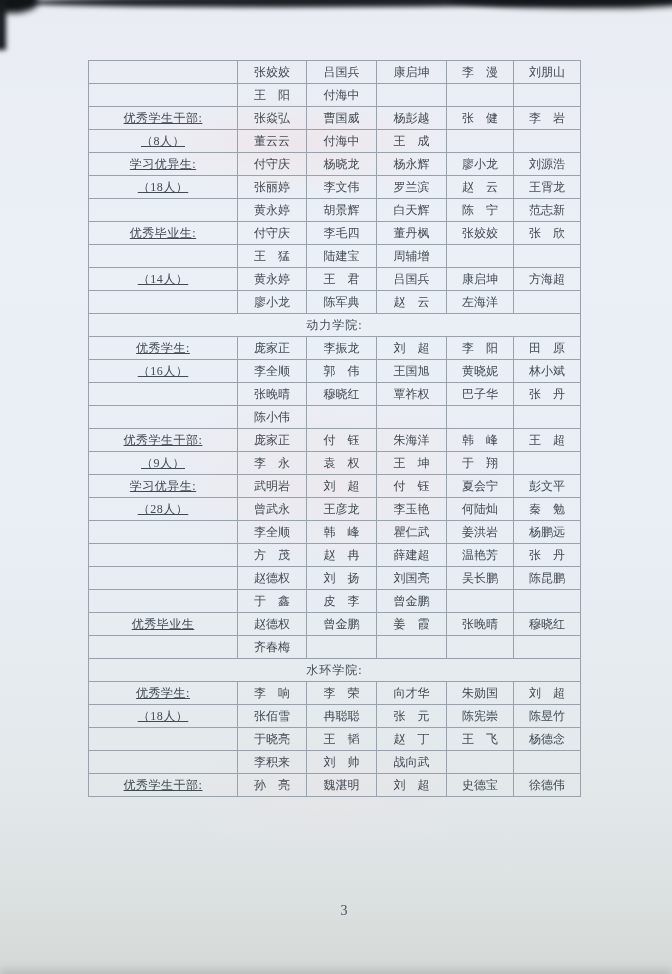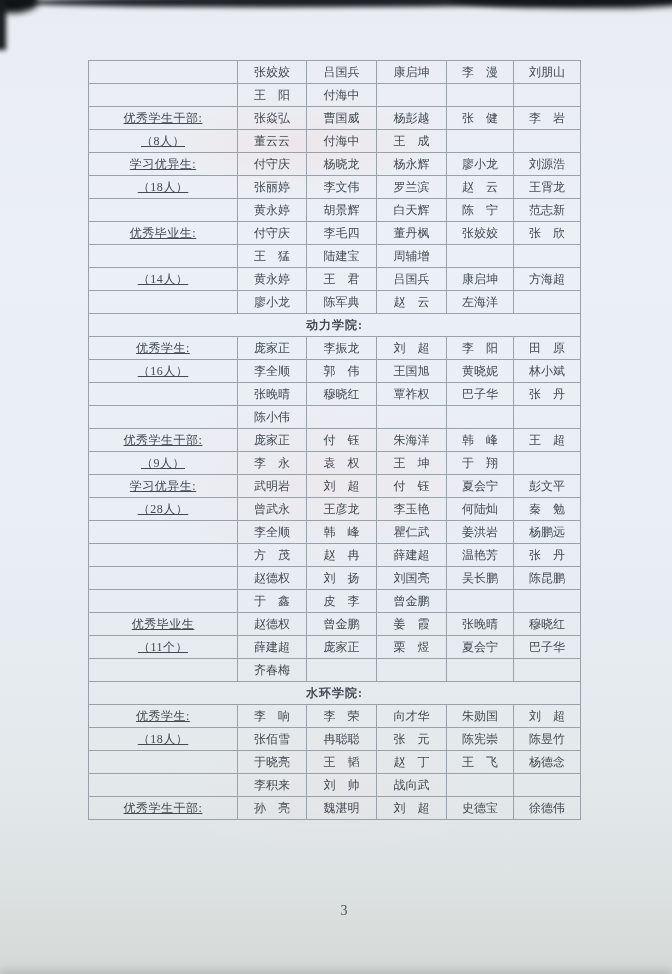--- a/index.html
+++ b/index.html
@@ -25,21 +25,21 @@
     border-collapse:collapse;table-layout:fixed;
   }
   table.awards td{
     border:1px solid #99a1aa;
     height:22px;line-height:22px;padding:0;
     font-size:12px;color:#434a52;text-align:center;
     overflow:hidden;white-space:nowrap;
   }
   td.cat{letter-spacing:.5px;text-decoration:underline;}
   td.section{
-    font-weight:bold;font-size:13px;color:#303640;
+    font-weight:normal;font-size:13px;color:#303640;
     height:23px;line-height:23px;letter-spacing:1px;margin-top:36px;
   }
   .page-number{
     position:absolute;left:344px;top:903px;transform:translateX(-50%);
     font-size:14px;color:#4a5159;
   }
 </style>
 </head>
 <body>
 
@@ -248,28 +248,20 @@
       </tr>
       <tr>
         <td class="cat">优秀毕业生</td>
         <td class="name">赵德权</td>
         <td class="name">曾金鹏</td>
         <td class="name">姜　霞</td>
         <td class="name">张晚晴</td>
         <td class="name">穆晓红</td>
       </tr>
       <tr>
-        <td class="cat">（11个）</td>
-        <td class="name">薛建超</td>
-        <td class="name">庞家正</td>
-        <td class="name">栗　煜</td>
-        <td class="name">夏会宁</td>
-        <td class="name">巴子华</td>
-      </tr>
-      <tr>
         <td class="cat"></td>
         <td class="name">齐春梅</td>
         <td class="name"></td>
         <td class="name"></td>
         <td class="name"></td>
         <td class="name"></td>
       </tr>
       <tr>
         <td colspan="6" class="section">水环学院:</td>
       </tr>

